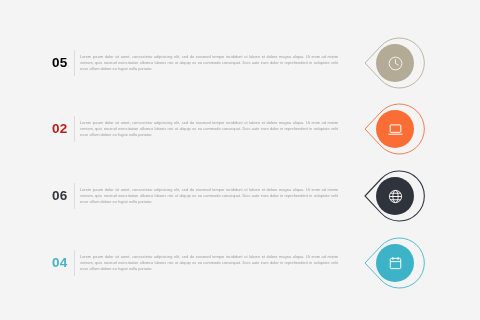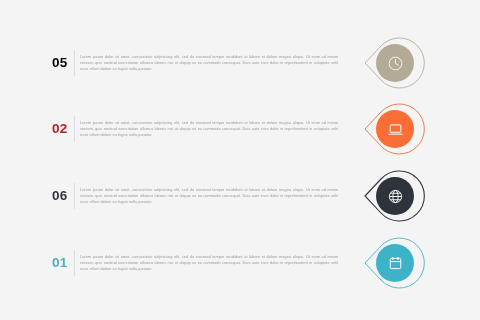--- a/index.html
+++ b/index.html
@@ -150,21 +150,21 @@
             <line x1="3.4" y1="12" x2="20.6" y2="12"></line>
             <line x1="4.7" y1="7.4" x2="19.3" y2="7.4"></line>
             <line x1="4.7" y1="16.6" x2="19.3" y2="16.6"></line>
           </svg>
         </span>
       </div>
     </div>
   </div>
 
   <div class="row row-4">
-    <div class="step-number" style="color:#46b3c6">01</div>
+    <div class="step-number" style="color:#46b3c6">04</div>
     <div class="divider"></div>
     <div class="body-text">Lorem ipsum dolor sit amet, consectetur adipisicing elit, sed do eiusmod tempor incididunt ut labore et dolore magna aliqua. Ut enim ad minim veniam, quis nostrud exercitation ullamco laboris nisi ut aliquip ex ea commodo consequat. Duis aute irure dolor in reprehenderit in voluptate velit esse cillum dolore eu fugiat nulla pariatur.</div>
     <div class="badge">
       <svg class="badge-outline" viewBox="0 0 76 66">
         <path d="M 13 33 L 29 16 A 25 25 0 1 1 29 50 Z" fill="none" stroke="#57bcd0" stroke-width="1"></path>
       </svg>
       <div class="badge-circle" style="background:#3cb3c6">
         <span class="badge-icon">
           <svg width="17" height="17" viewBox="0 0 24 24" fill="none" stroke="#ffffff" stroke-width="1.4">
             <rect x="4.6" y="4.8" width="14.8" height="14.4" rx="1.6"></rect>

